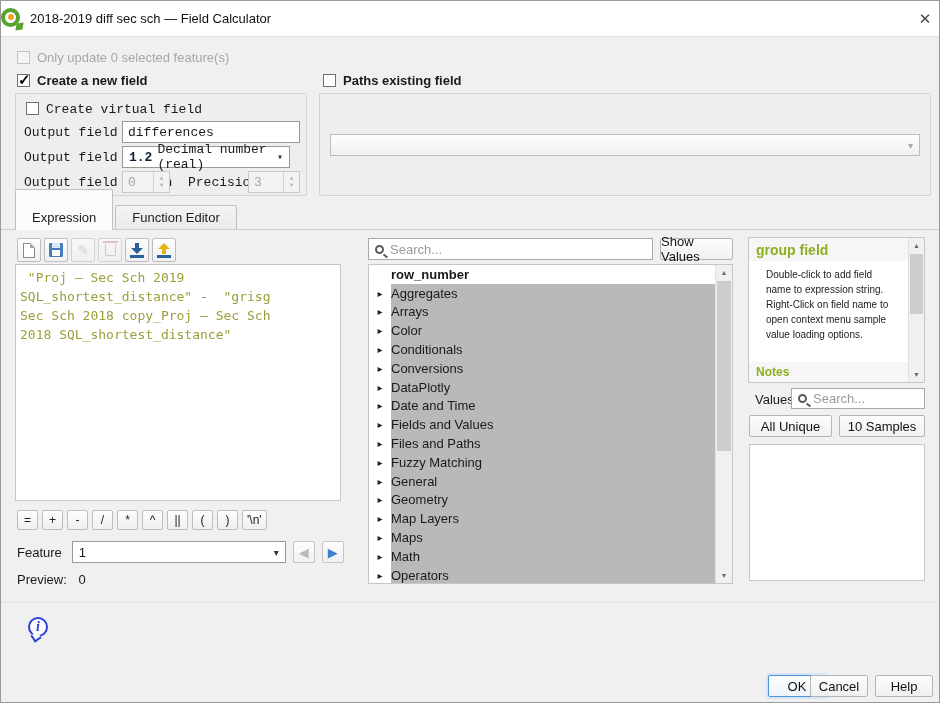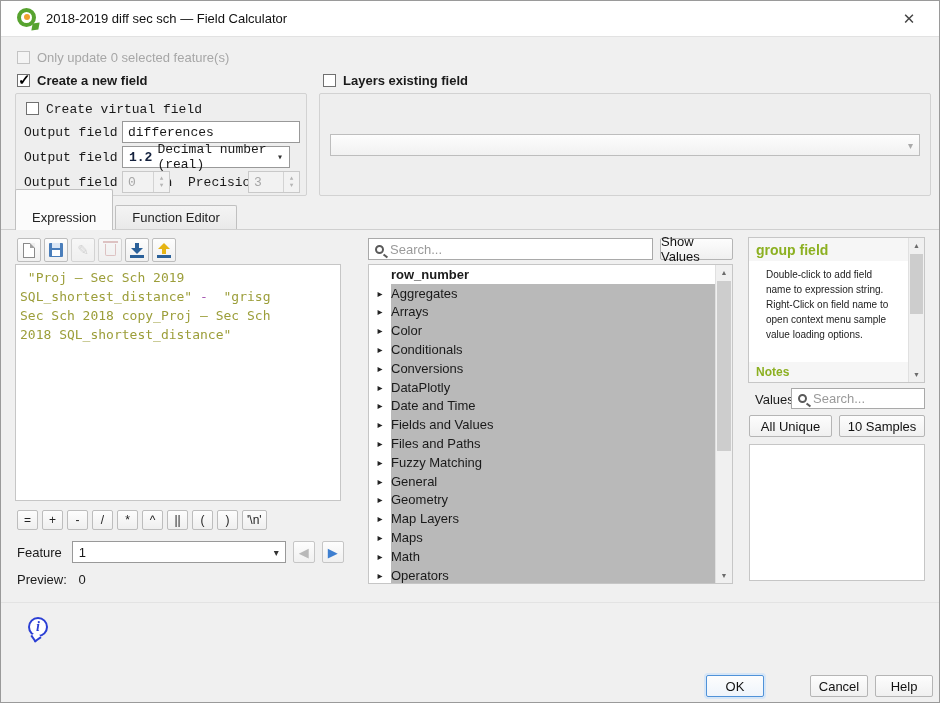--- a/index.html
+++ b/index.html
@@ -7,21 +7,21 @@
     --c-field:#9c9e3a;
     --c-op:#a95ab5;
     --c-sel:#b9b9b9;
     --c-blue:#2a6099;
     --c-border:#b8b8b8;
   }
   *{box-sizing:border-box;margin:0;padding:0;}
   html,body{background:#d7d7d7;font-family:"Liberation Sans",sans-serif;}
   .dialog{position:relative;width:940px;height:703px;background:#f0f0f0;border:1px solid #9a9a9a;overflow:hidden;font-size:13px;color:#1a1a1a;}
   
-  .titlebar{position:absolute;left:0;top:0;width:100%;height:36px;background:#ffffff;border-bottom:1px solid #e2e2e2;display:flex;align-items:center;padding:0 16px;}
+  .titlebar{position:absolute;left:0;top:0;width:100%;height:36px;background:#ffffff;border-bottom:1px solid #e2e2e2;display:flex;align-items:center;padding:0 0;}
   .qgis-logo{position:relative;width:21px;height:21px;margin-right:8px;flex:0 0 auto;}
   .qgis-logo .ring{position:absolute;left:0;top:0;width:19px;height:19px;border:4px solid #57a32f;border-radius:50%;}
   .qgis-logo .dot{position:absolute;left:7px;top:6px;width:6px;height:6px;background:#f0a02e;border-radius:50%;}
   .qgis-logo .tail{position:absolute;right:-1px;bottom:-1px;width:7px;height:7px;background:#57a32f;transform:skew(-10deg,-10deg);}
   .title-text{font-size:13px;color:#111;}
   .close-btn{margin-left:auto;font-size:15px;color:#444;width:28px;text-align:center;cursor:default;}
   
   .cb{display:inline-block;width:13px;height:13px;background:#fff;border:1px solid #707070;vertical-align:-2px;margin-right:7px;position:relative;}
   .cb.checked::after{content:"\2713";position:absolute;left:0px;top:-4px;font-size:15px;font-weight:bold;color:#000;}
   .cb.disabled{border-color:#c3c3c3;background:#f4f4f4;}
@@ -109,21 +109,21 @@
   #values-search{left:790px;top:387px;width:134px;height:21px;}
   #all-unique{position:absolute;left:748px;top:414px;width:83px;height:22px;}
   #ten-samples{position:absolute;left:838px;top:414px;width:86px;height:22px;}
   .values-list{position:absolute;left:748px;top:443px;width:176px;height:137px;background:#fff;border:1px solid #c6c6c6;}
   
   .footer-line{position:absolute;left:0;top:601px;width:100%;border-top:1px solid #e3e3e3;}
   .info-icon{position:absolute;left:27px;top:616px;width:20px;height:20px;border:2px solid #2b3fd4;border-radius:50%;background:#fff;color:#2b3fd4;display:flex;align-items:center;justify-content:center;font-family:"Liberation Serif",serif;font-style:italic;font-weight:bold;font-size:14px;}
   .info-icon::after{content:"";position:absolute;left:2px;bottom:-6px;width:6px;height:6px;background:#fff;border-right:2px solid #2b3fd4;border-bottom:2px solid #2b3fd4;transform:rotate(55deg);}
   .info-msg{position:absolute;left:85px;top:627px;width:800px;font-size:12.5px;color:#111;}
   .dlg-btn{position:absolute;top:674px;width:58px;height:22px;}
-  #btn-ok{left:705px;border:1px solid #5092d8;background:linear-gradient(#fdfdfd,#eef4fb);box-shadow:0 0 0 2px #d6e6f7;}
+  #btn-ok{left:767px;border:1px solid #5092d8;background:linear-gradient(#fdfdfd,#eef4fb);box-shadow:0 0 0 2px #d6e6f7;}
   #btn-cancel{left:809px;}
   #btn-help{left:874px;}
 </style>
 </head>
 <body>
 
 <div class="dialog">
 
   <div class="titlebar">
     <span class="qgis-logo">
@@ -169,21 +169,21 @@
     <div class="spin" style="position:absolute;left:232px;top:77px;width:52px;">
       <span class="val">3</span>
       <span class="btns">
           <span>▲</span>
           <span>▼</span>
         </span>
     </div>
   </div>
 
   <div style="position:absolute;left:322px;top:72px;">
-    <span class="cb"></span><span class="lbl-bold">Layers existing field</span>
+    <span class="cb"></span><span class="lbl-bold">Paths existing field</span>
   </div>
   <div class="groupbox" style="left:318px;top:92px;width:612px;height:103px;">
     <div class="combo disabled" style="position:absolute;left:10px;top:40px;right:10px;">
       <span class="arrow">▾</span>
     </div>
   </div>
 
   <div class="tabs" id="tabs-row">
       <div class="tab active">Expression</div>
       <div class="tab">Function Editor</div>

